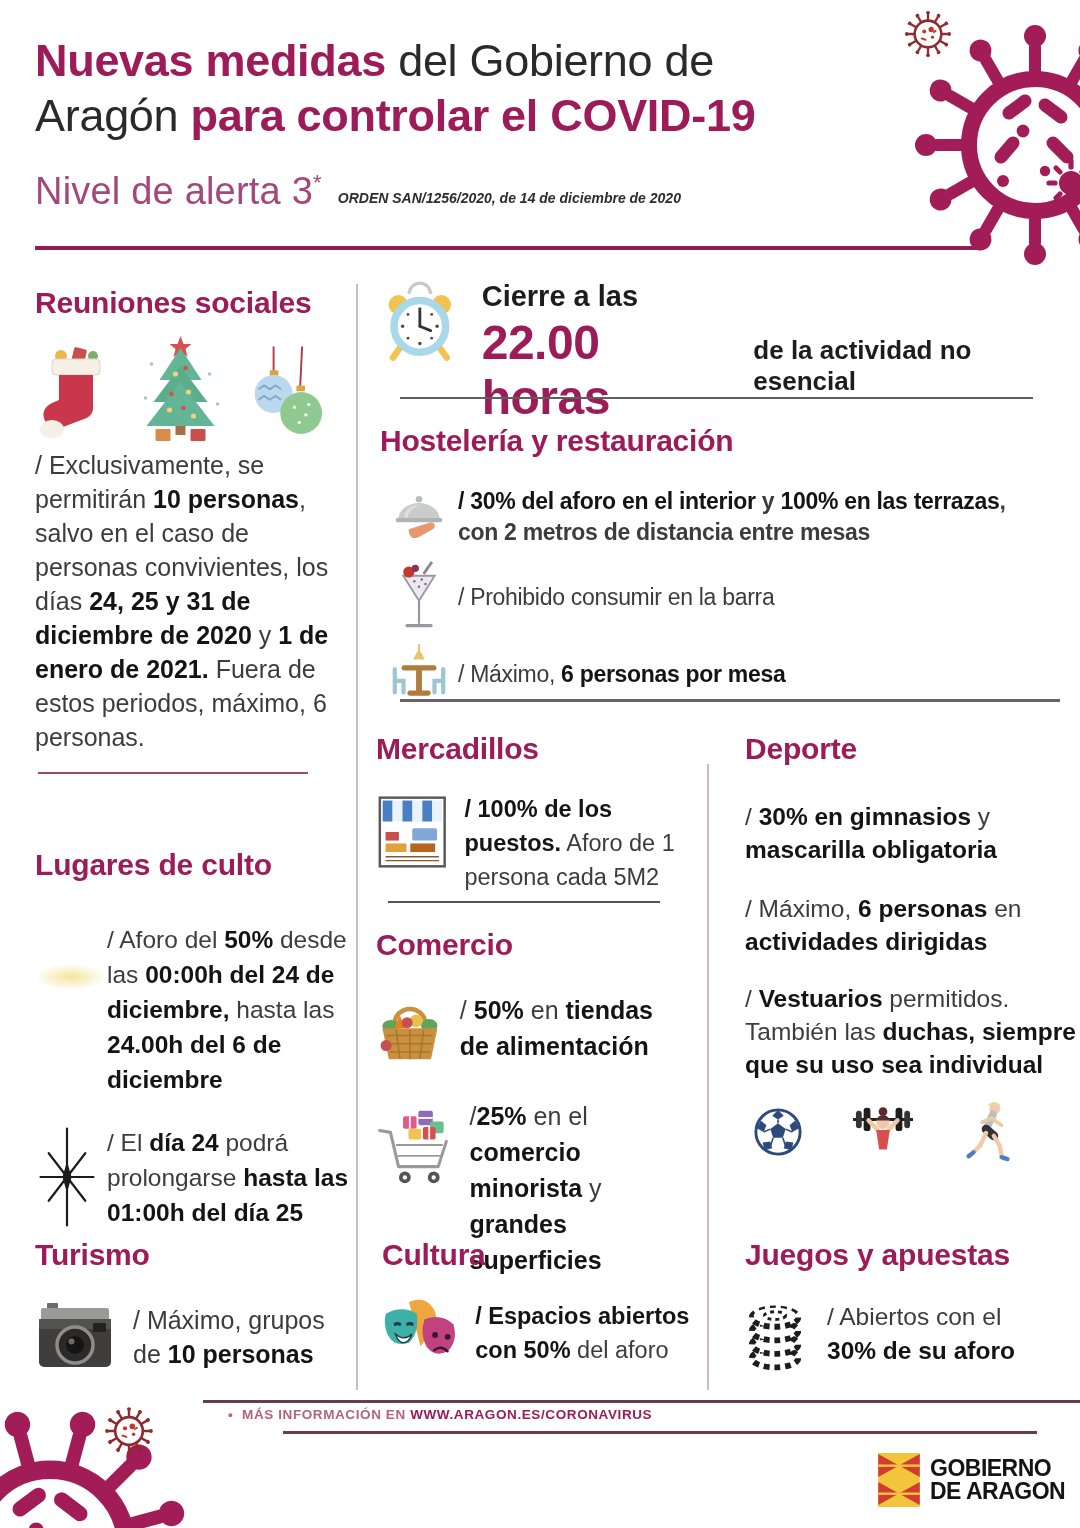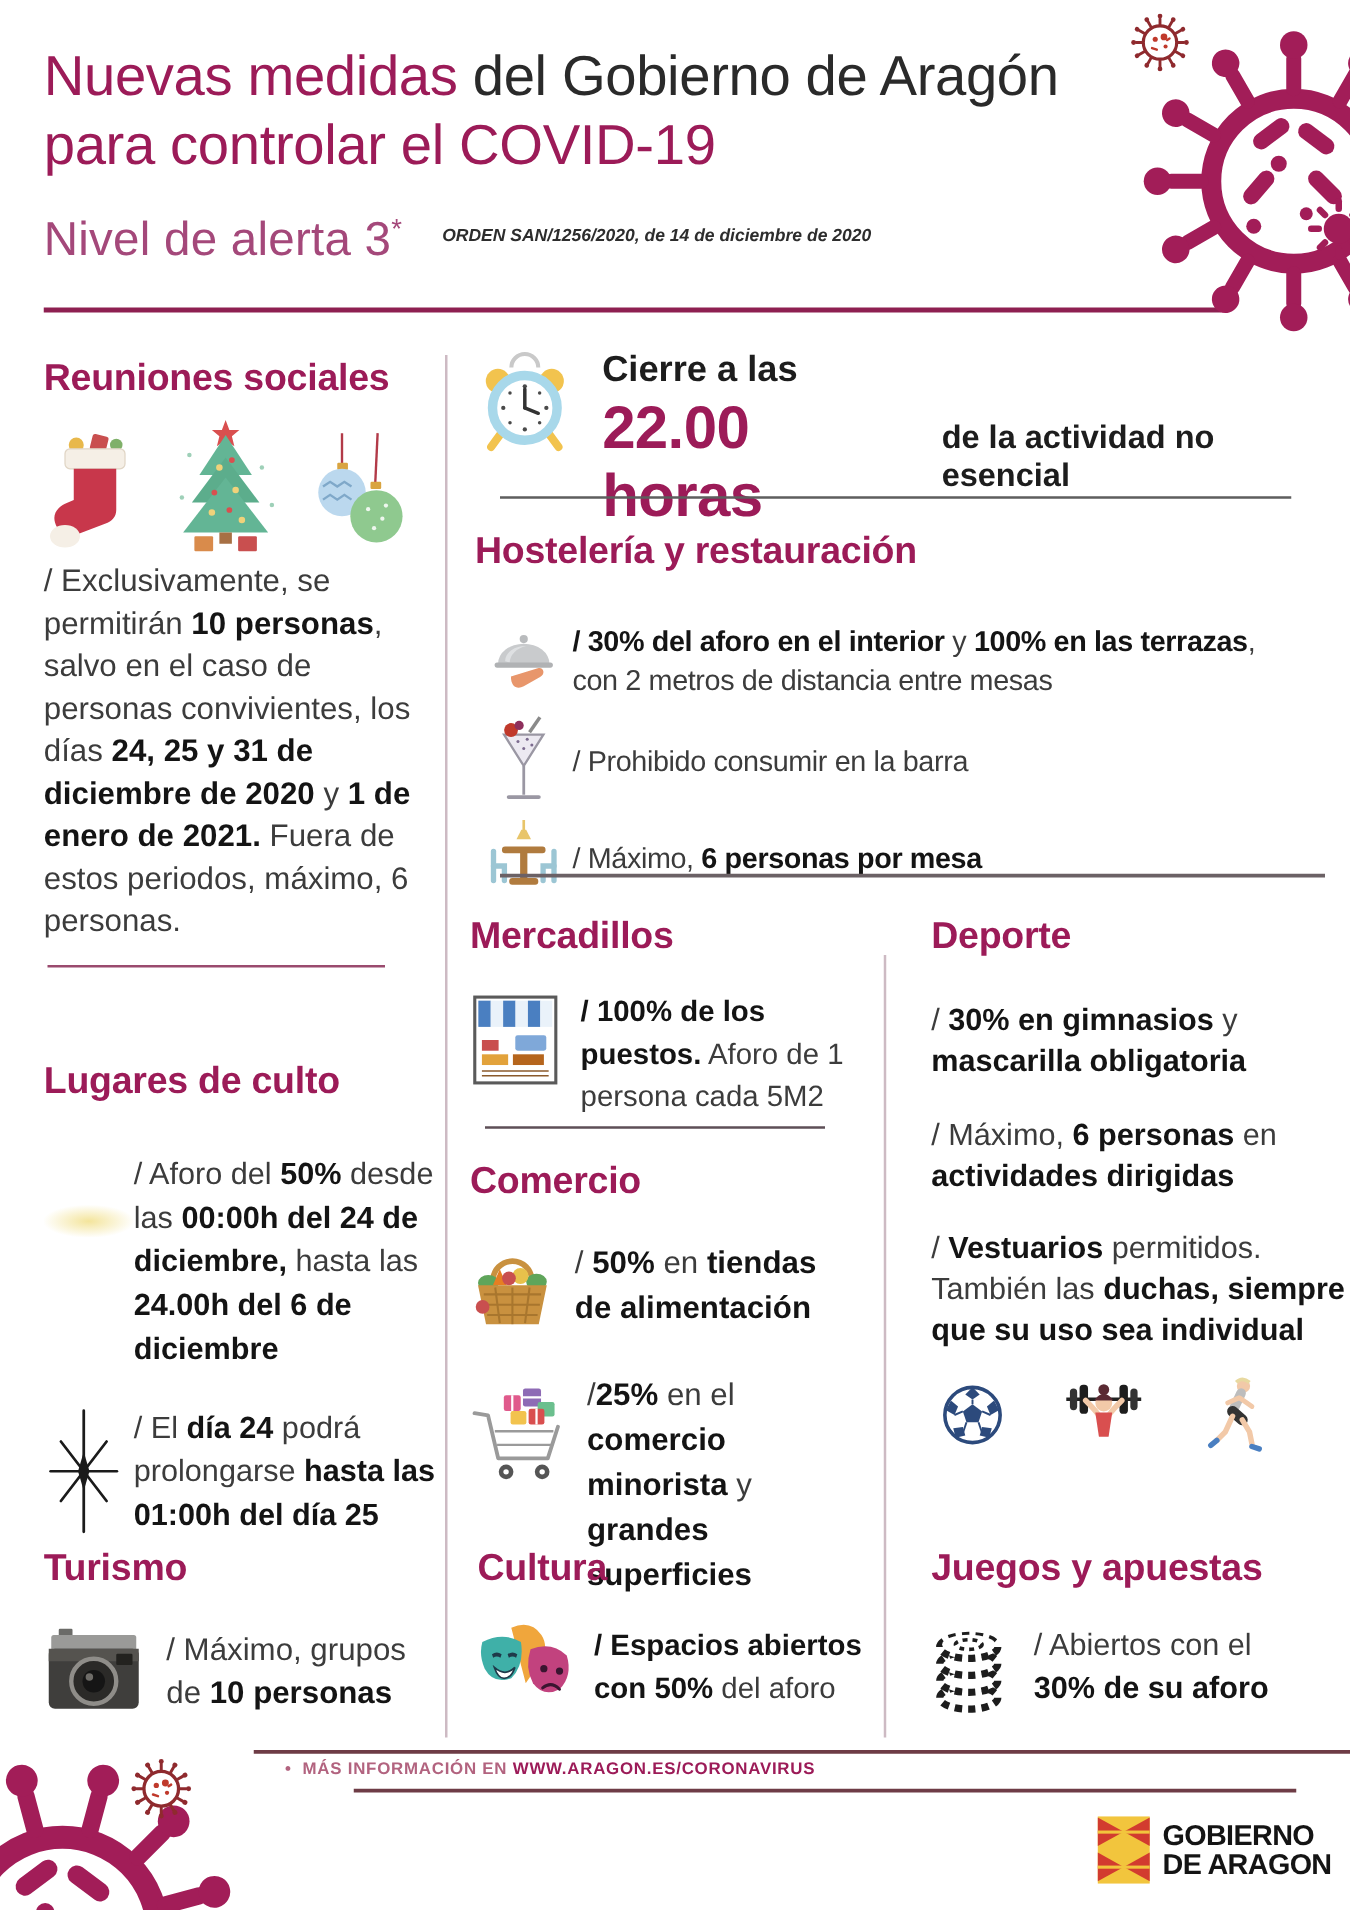--- a/index.html
+++ b/index.html
@@ -1,23 +1,23 @@
 <!DOCTYPE html>
 <html><head>
 <meta charset="utf-8">
 <style>
   html,body{margin:0;padding:0;background:#e9e9e9;}
   #canvas{position:relative;width:1080px;height:1528px;background:#ffffff;overflow:hidden;
           font-family:"Liberation Sans",sans-serif;margin:0 auto;}
   .abs{position:absolute;}
   
   #title{left:35px;top:34px;width:830px;font-size:45px;line-height:1.22;letter-spacing:-0.3px;font-weight:bold;}
-  .c-maroon{color:#9C1B58;font-weight:normal;text-align:center;}
+  .c-maroon{color:#9C1B58;font-weight:bold;text-align:center;}
   .c-dark{color:#2A2A2A;font-weight:normal;}
-  #alert-row{left:35px;top:170px;display:flex;align-items:center;gap:32px;}
+  #alert-row{left:35px;top:170px;display:flex;align-items:flex-end;gap:16px;}
   #alert-level{font-size:38px;color:#A4487A;letter-spacing:0.2px;}
   #alert-level sup{font-size:22px;}
   #order-ref{font-size:14px;font-style:italic;font-weight:bold;color:#2d2d2d;padding-bottom:7px;}
   .hrule{height:4px;background:#8E2051;}
   .h2{margin:0;font-size:30px;font-weight:bold;color:#9C1B58;letter-spacing:-0.2px;}
   .body-text{color:#3C3C3C;}
   .body-text b{color:#141414;}
   
   #reuniones{left:35px;top:286px;width:314px;}
   #xmas-row{margin-top:14px;display:flex;align-items:flex-end;gap:18px;height:110px;}
@@ -285,21 +285,21 @@
     <div id="closure-line2">
       <span id="closure-time">22.00 horas</span>
       <span id="closure-suffix">de la actividad no esencial</span>
     </div>
   </div>
 </div>
 <div class="abs" style="left:400px;top:397px;width:633px;height:2px;background:#5E5E5E;"></div>
 
 <div class="abs" id="hosteleria">
   <h2 class="h2">Hostelería y restauración</h2>
-  <div class="host-item" style="margin-top:40px;">
+  <div class="host-item" style="margin-top:28px;font-weight:bold;">
     <div class="host-icon-col">
       <svg width="56" height="62" viewBox="0 0 60 64">
         <circle cx="30" cy="13" r="3.5" fill="#B9BBBD"></circle>
         <path d="M8 34 a22 17 0 0 1 44 0 z" fill="#C9CBCD"></path>
         <path d="M14 32 a17 13 0 0 1 18 -13 a20 15 0 0 0 -14 14 z" fill="#DEE0E2"></path>
         <rect x="5" y="33" width="50" height="4.5" rx="2.2" fill="#B0B2B4"></rect>
         <path d="M19 45 l23 -7 c5 -1.5 7 5 2 7.5 l-14 8 c-6 3 -11 0 -11 -8.5z" fill="#E8966B"></path>
       </svg>
     </div>
     <div class="body-text"><b>/ 30% del aforo en el interior</b><span> y </span><b>100% en las terrazas</b><span>, con 2 metros de distancia entre mesas</span></div>

